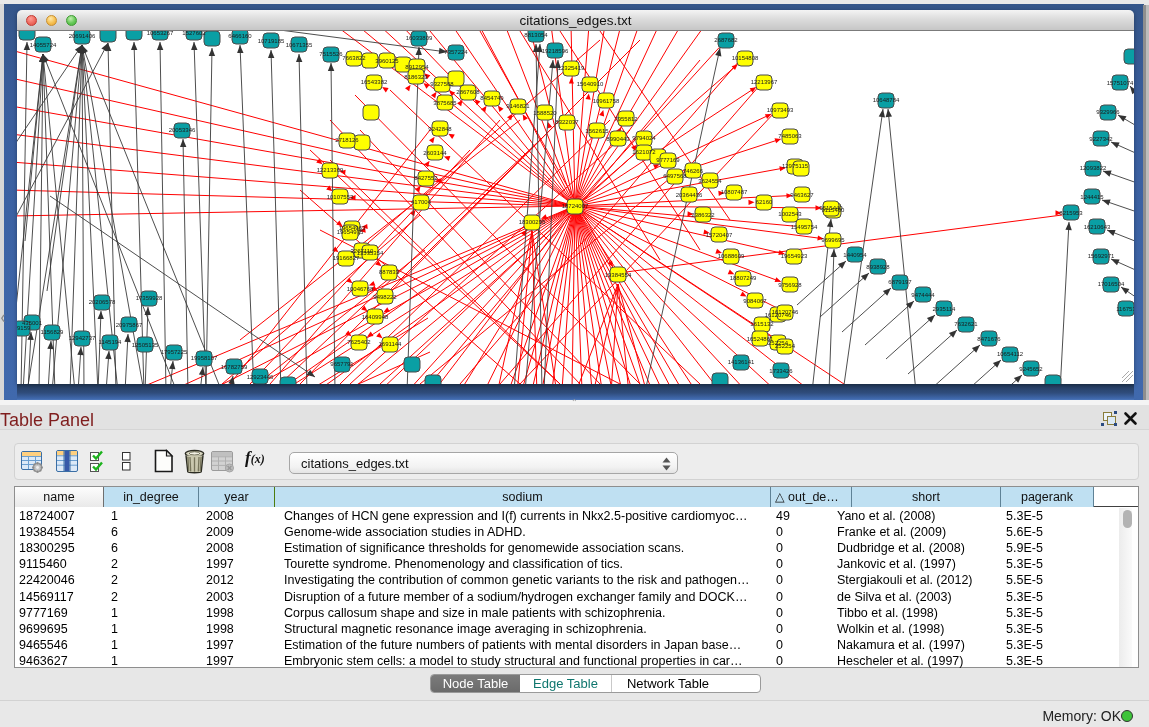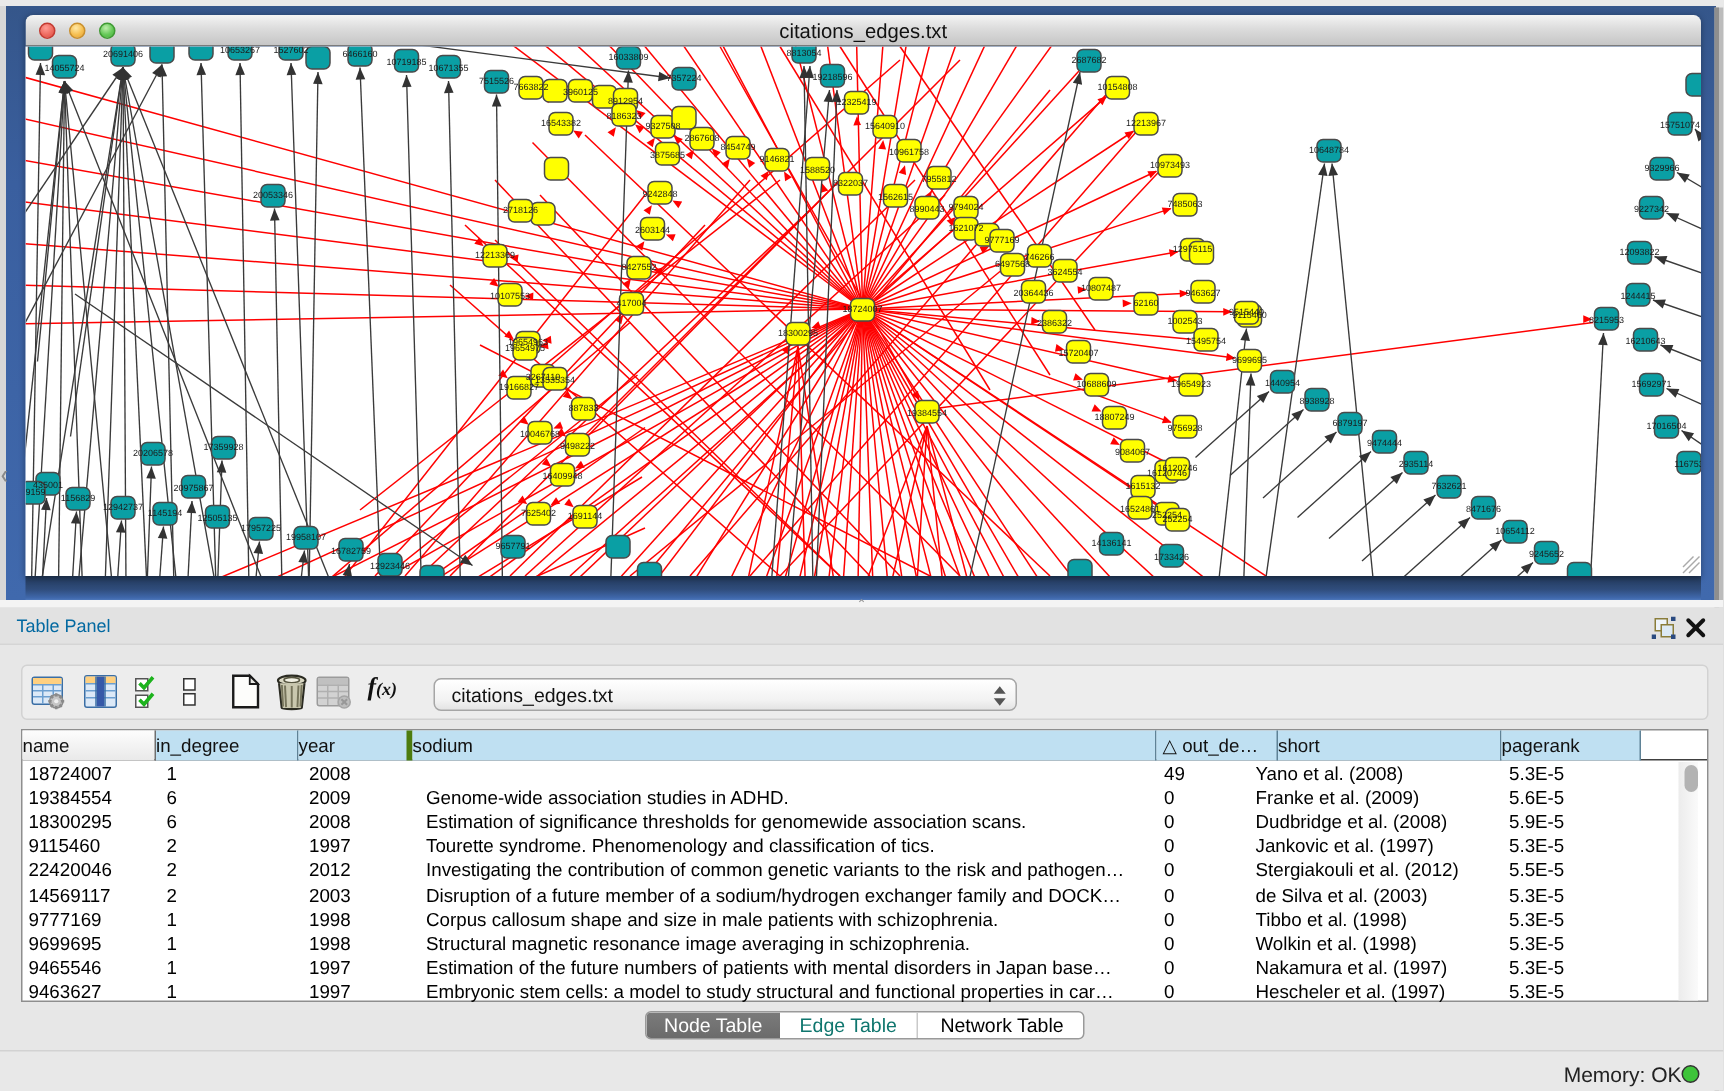--- a/index.html
+++ b/index.html
@@ -639,21 +639,21 @@
         </g>
       </svg>
   </div>
 </div>
 
 <div class="abs" style="left:0;top:400px;width:1149px;height:5px;background:#f4f4f4"></div>
 <div class="abs" style="left:571px;top:400px;width:9px;height:5px;color:#9a9a9a;font-size:8px;line-height:5px">⌃</div>
 
 <div class="abs" style="left:0;top:405px;width:1149px;height:322px;background:#e7e7e7">
   <div class="abs" style="left:0;top:0;width:1149px;height:25px;background:#e2e2e2;border-bottom:1px solid #d5d5d5">
-    <div class="abs" style="left:11px;top:5px;font-size:12px;color:#0369a1">Table Panel</div>
+    <div class="abs" style="left:0;top:5px;font-size:18px;color:#7f1d1d">Table Panel</div>
     <svg class="abs" style="left:1101px;top:6px" width="17" height="16" viewBox="0 0 17 16">
       <rect x="2.5" y="1.5" width="8" height="8" fill="#eef4fa" stroke="#8a7d3a"></rect>
       <rect x="6.5" y="5.5" width="8" height="8" fill="#dce9f5" stroke="#8a7d3a"></rect>
       <g fill="#2a4a80">
           <rect x="13" y="0" width="3" height="3"></rect>
           <rect x="0" y="12" width="3" height="3"></rect>
           <rect x="13" y="12" width="3" height="3"></rect>
         </g>
     </svg>
     <svg class="abs" style="left:1123px;top:6px" width="15" height="15" viewBox="0 0 15 15">
@@ -749,32 +749,33 @@
       <polygon points="5.5,1.5 9.5,6.5 1.5,6.5" fill="#555"></polygon>
       <polygon points="5.5,14.5 9.5,9.5 1.5,9.5" fill="#555"></polygon>
     </svg>
   </div>
 
   <div class="abs" style="left:14px;top:81px;width:1125px;height:182px;background:#fff;border:1px solid #8e8e8e">
 
     <div class="abs" style="left:0;top:0;width:1123px;height:20px;border-bottom:1px solid #404040;font-size:12.5px;color:#111">
       <span class="hc" style="left:0;width:89px;background:linear-gradient(#fdfdfd,#e9e9e9);border-right:1px solid #6f6f6f">name</span>
       <span class="hc" style="left:89px;width:95px;border-right:1px solid #5f8296">in_degree</span>
-      <span class="hc" style="left:184px;width:76px;border-right:4px solid #4d7c0f">year</span>
+      <span class="hc" style="left:184px;width:76px;border-right:1px solid #4d7c0f">year</span>
       <span class="hc" style="left:260px;width:496px;border-right:1px solid #5f8296">sodium</span>
       <span class="hc" style="left:756px;width:81px;border-right:1px solid #5f8296;text-align:left;padding-left:4px">△ out_de…</span>
       <span class="hc" style="left:837px;width:149px;border-right:1px solid #5f8296">short</span>
       <span class="hc" style="left:986px;width:93px;border-right:1px solid #5f8296">pagerank</span>
     </div>
 
     <div class="abs" style="left:0;top:21px;width:1123px;height:161px;overflow:hidden;font-size:12.5px;color:#000">
       <div class="trow" style="top:0.0px">
 <span class="c0">18724007</span>
           <span class="c1">1</span>
           <span class="c2">2008</span>
+<span class="c3">Changes of HCN gene expression and I(f) currents in Nkx2.5‑positive cardiomyoc…</span>
           <span class="c4">49</span>
           <span class="c5">Yano et al. (2008)</span>
           <span class="c6">5.3E-5</span>
         </div>
         <div class="trow" style="top:16.1px">
 <span class="c0">19384554</span>
           <span class="c1">6</span>
           <span class="c2">2009</span>
 <span class="c3">Genome‑wide association studies in ADHD.</span>
           <span class="c4">0</span>
@@ -852,34 +853,34 @@
           <span class="c4">0</span>
           <span class="c5">Hescheler et al. (1997)</span>
           <span class="c6">5.3E-5</span>
         </div>
     </div>
 
     <div class="abs" style="left:1104px;top:21px;width:13px;height:159px;background:linear-gradient(90deg,#ececec,#fafafa)"></div>
     <div class="abs" style="left:1108px;top:23px;width:9px;height:18px;border-radius:5px;background:#b3b3b3"></div>
   </div>
 
-  <div class="abs" style="left:430px;top:269px;width:293px;height:19px;border:1px solid #9a9a9a;border-radius:4px;background:#fff;font-size:13px;overflow:hidden">
+  <div class="abs" style="left:430px;top:269px;width:331px;height:19px;border:1px solid #9a9a9a;border-radius:4px;background:#fff;font-size:13px;overflow:hidden">
     <span class="abs" style="left:0;top:0;width:89px;height:19px;background:linear-gradient(#7b7b7b,#696969);color:#fff;text-align:center;line-height:18px">Node Table</span>
     <span class="abs" style="left:89px;top:0;width:91px;height:19px;text-align:center;line-height:18px;color:#0f766e">Edge Table</span>
     <span class="abs" style="left:180px;top:0;width:113px;height:19px;border-left:1px solid #c9c9c9;text-align:center;line-height:18px;color:#000">Network Table</span>
   </div>
 </div>
 
 <div class="abs" style="left:0;top:700px;width:1149px;height:27px;background:#e8e8e8;border-top:1px solid #d2d2d2">
   <div class="abs" style="right:28px;top:7px;font-size:14px;color:#222">Memory: OK</div>
   <div class="abs" style="left:1121px;top:9px;width:12px;height:12px;border-radius:50%;background:#3ec43a;border:1px solid #333"></div>
 </div>
 
 <style>
-.hc{position:absolute;top:0;height:20px;line-height:20px;background:#bfe0f2;display:inline-block}
+.hc{position:absolute;top:0;height:20px;line-height:20px;text-align:center;background:#bfe0f2;display:inline-block}
 .trow{position:absolute;left:0;width:1123px;height:16px;line-height:16px;white-space:nowrap}
 .trow span{position:absolute;top:0;display:inline-block;overflow:hidden}
 .c0{left:4px;width:85px}
 .c1{left:96px;width:85px}
 .c2{left:191px;width:65px}
 .c3{left:269px;width:485px}
 .c4{left:761px;width:74px}
 .c5{left:822px;width:165px;}
 .c6{left:991px;width:88px}
 </style>

